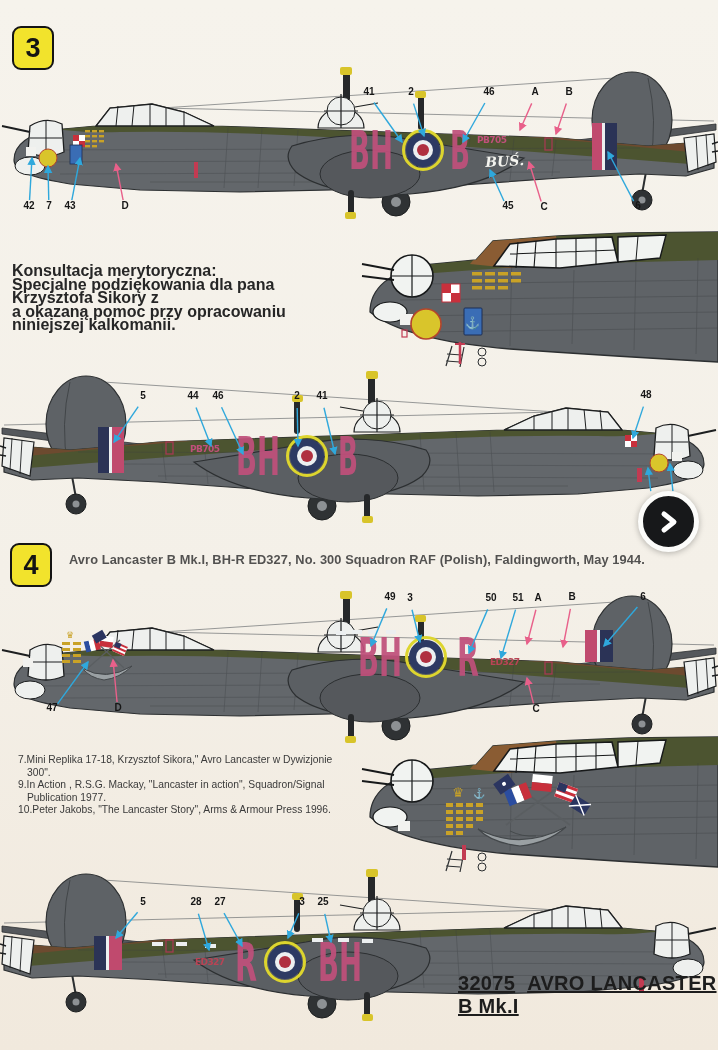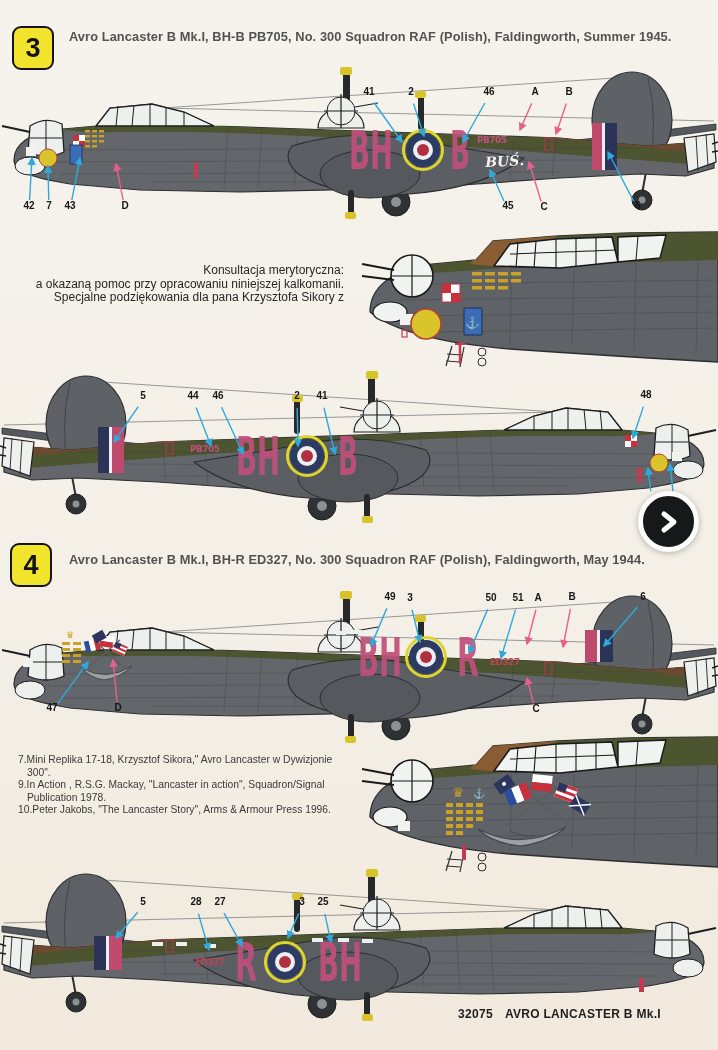--- a/index.html
+++ b/index.html
@@ -5,27 +5,27 @@
   html,body{margin:0;padding:0;background:#9a958c;}
   .page{position:relative;width:718px;height:1050px;overflow:hidden;
         background:linear-gradient(180deg,#f6f3ec 0%,#f4f0e8 55%,#f1e9dd 100%);
         font-family:"Liberation Sans",sans-serif;}
   .defs{position:absolute;width:0;height:0;overflow:hidden;}
   .badge{position:absolute;width:38px;height:40px;background:var(--badge-yellow);
          border:2.5px solid #141414;border-radius:9px;display:flex;align-items:center;
          justify-content:center;font-weight:bold;font-size:27px;color:#141414;}
   .sec-title{position:absolute;left:69px;font-size:12.8px;font-weight:bold;color:#3c3c3c;
              letter-spacing:.1px;opacity:.88;white-space:nowrap;}
-  .credits{position:absolute;left:12px;top:264px;width:332px;font-weight:normal;
-           font-size:12px;line-height:13.5px;color:#262626;text-align:right;}
+  .credits{position:absolute;left:12px;top:264px;width:332px;font-weight:bold;
+           font-size:16px;line-height:13.5px;color:#262626;}
   .refs{position:absolute;left:14px;top:754px;width:332px;font-size:10.3px;
         line-height:12.5px;color:#3a3a3a;}
   .ref-line{text-indent:-9px;padding-left:13px;}
-  .footer{position:absolute;left:458px;top:1007px;font-weight:bold;font-size:12px;
-          color:#1d1d1d;letter-spacing:.3px;}
+  .footer{position:absolute;left:458px;top:972px;font-weight:bold;font-size:20px;
+          color:#1d1d1d;letter-spacing:.3px;text-decoration:underline;}
   .footer .code{margin-right:12px;}
   .profile,.noseview,.overlay{position:absolute;left:0;}
   .overlay{top:0;pointer-events:none;}
   .next-btn{position:absolute;left:638px;top:491px;width:61px;height:61px;border-radius:50%;
             background:#17181a;border:5px solid #fcfcfa;box-sizing:border-box;cursor:pointer;
             display:flex;align-items:center;justify-content:center;padding:0;
             box-shadow:0 1px 6px rgba(0,0,0,.28);}
   line.arrow{stroke-width:1.4;fill:none;}
   line.arrow.blue{stroke:var(--arrow-blue);}
   line.arrow.red{stroke:var(--arrow-red);}
@@ -128,21 +128,20 @@
         <line x1="34" y1="52" x2="2" y2="48" stroke="#17191a" stroke-width="2.2"></line>
         <ellipse cx="30" cy="84" rx="17" ry="10" fill="#f1f3f1" stroke="#17191a" stroke-width="1.2"></ellipse>
         <path d="M92,118 L86,138 M104,119 L100,139 M87,126 L102,127 M86,133 L100,134" stroke="#2c2f31" stroke-width="1.2" fill="none"></path>
         <circle cx="122" cy="124" r="4" fill="none" stroke="#2c2f31"></circle>
         <circle cx="122" cy="134" r="4" fill="none" stroke="#2c2f31"></circle>
       </g>
     </defs>
   </svg>
 
   <div class="badge" style="left:12px;top:26px">3</div>
-  <div class="sec-title" style="top:29px">Avro Lancaster B Mk.I, BH-B PB705, No. 300 Squadron RAF (Polish), Faldingworth, Summer 1945.</div>
 
   <svg class="profile" style="top:64px" width="718" height="165" viewBox="0 0 718 165">
     <use href="#lanc"></use>
     <g>
       <rect x="26" y="83" width="10" height="9" fill="#f2f2ef"></rect>
       <circle cx="48" cy="94" r="9" fill="#d9c52b" stroke="#b4452c" stroke-width="1"></circle>
       <g>
         <rect x="73" y="71" width="6" height="6" fill="#c8303c"></rect>
           <rect x="79" y="71" width="6" height="6" fill="#fff"></rect>
         <rect x="73" y="77" width="6" height="6" fill="#fff"></rect>
@@ -176,22 +175,22 @@
     <text class="script-txt" x="505" y="102" transform="rotate(-3 505 102)">BUŚ.</text>
     <g>
       <rect x="592" y="59" width="10" height="47" fill="var(--flash-red)"></rect>
       <rect x="602" y="59" width="3" height="47" fill="#eceff0"></rect>
       <rect x="605" y="59" width="12" height="47" fill="var(--flash-navy)"></rect>
     </g>
   </svg>
 
   <div class="credits">
     <div class="credit-line">Konsultacja merytoryczna:</div>
+      <div class="credit-line">Specjalne podziękowania dla pana Krzysztofa Sikory z</div>
       <div class="credit-line">a okazaną pomoc przy opracowaniu niniejszej kalkomanii.</div>
-      <div class="credit-line">Specjalne podziękowania dla pana Krzysztofa Sikory z</div>
   </div>
 
   <svg class="noseview" style="top:228px;left:360px" width="358" height="142" viewBox="0 0 358 142">
     <use href="#noseview"></use>
     <rect x="40" y="86" width="13" height="11" fill="#f2f2ef"></rect>
     <rect x="42" y="102" width="5" height="7" fill="none" stroke="#c23b52" stroke-width="1.2"></rect>
     <circle cx="66" cy="96" r="15" fill="#d9c52b" stroke="#b4452c" stroke-width="1.6"></circle>
     <g>
       <rect x="82" y="56" width="9" height="9" fill="#c8303c"></rect>
         <rect x="91" y="56" width="9" height="9" fill="#fff"></rect>
@@ -311,21 +310,21 @@
     <text class="serial-txt" x="505" y="77" textLength="30" style="fill:var(--serial-red)">ED327</text>
     <g>
       <rect x="585" y="42" width="12" height="32" fill="var(--flash-red)"></rect>
       <rect x="597" y="42" width="3" height="32" fill="#eceff0"></rect>
       <rect x="600" y="42" width="13" height="32" fill="var(--flash-navy)"></rect>
     </g>
   </svg>
 
   <div class="refs">
     <div class="ref-line">7.Mini Replika 17-18, Krzysztof Sikora," Avro Lancaster w Dywizjonie 300".</div>
-      <div class="ref-line">9.In Action , R.S.G. Mackay, "Lancaster in action", Squadron/Signal Publication 1978.</div>
+      <div class="ref-line">9.In Action , R.S.G. Mackay, "Lancaster in action", Squadron/Signal Publication 1977.</div>
       <div class="ref-line">10.Peter Jakobs, "The Lancaster Story", Arms &amp; Armour Press 1996.</div>
   </div>
 
   <svg class="noseview" style="top:733px;left:360px" width="358" height="140" viewBox="0 0 358 140">
     <use href="#noseview"></use>
     <rect x="38" y="88" width="12" height="10" fill="#f2f2ef"></rect>
     <text x="98" y="64" text-anchor="middle" font-size="13" fill="#c9a227">♛</text>
     <text x="120" y="64" text-anchor="middle" font-size="10" fill="#6d7174">⚓</text>
     <g fill="#c9a227">
       <rect x="86" y="70" width="7" height="4"></rect>

